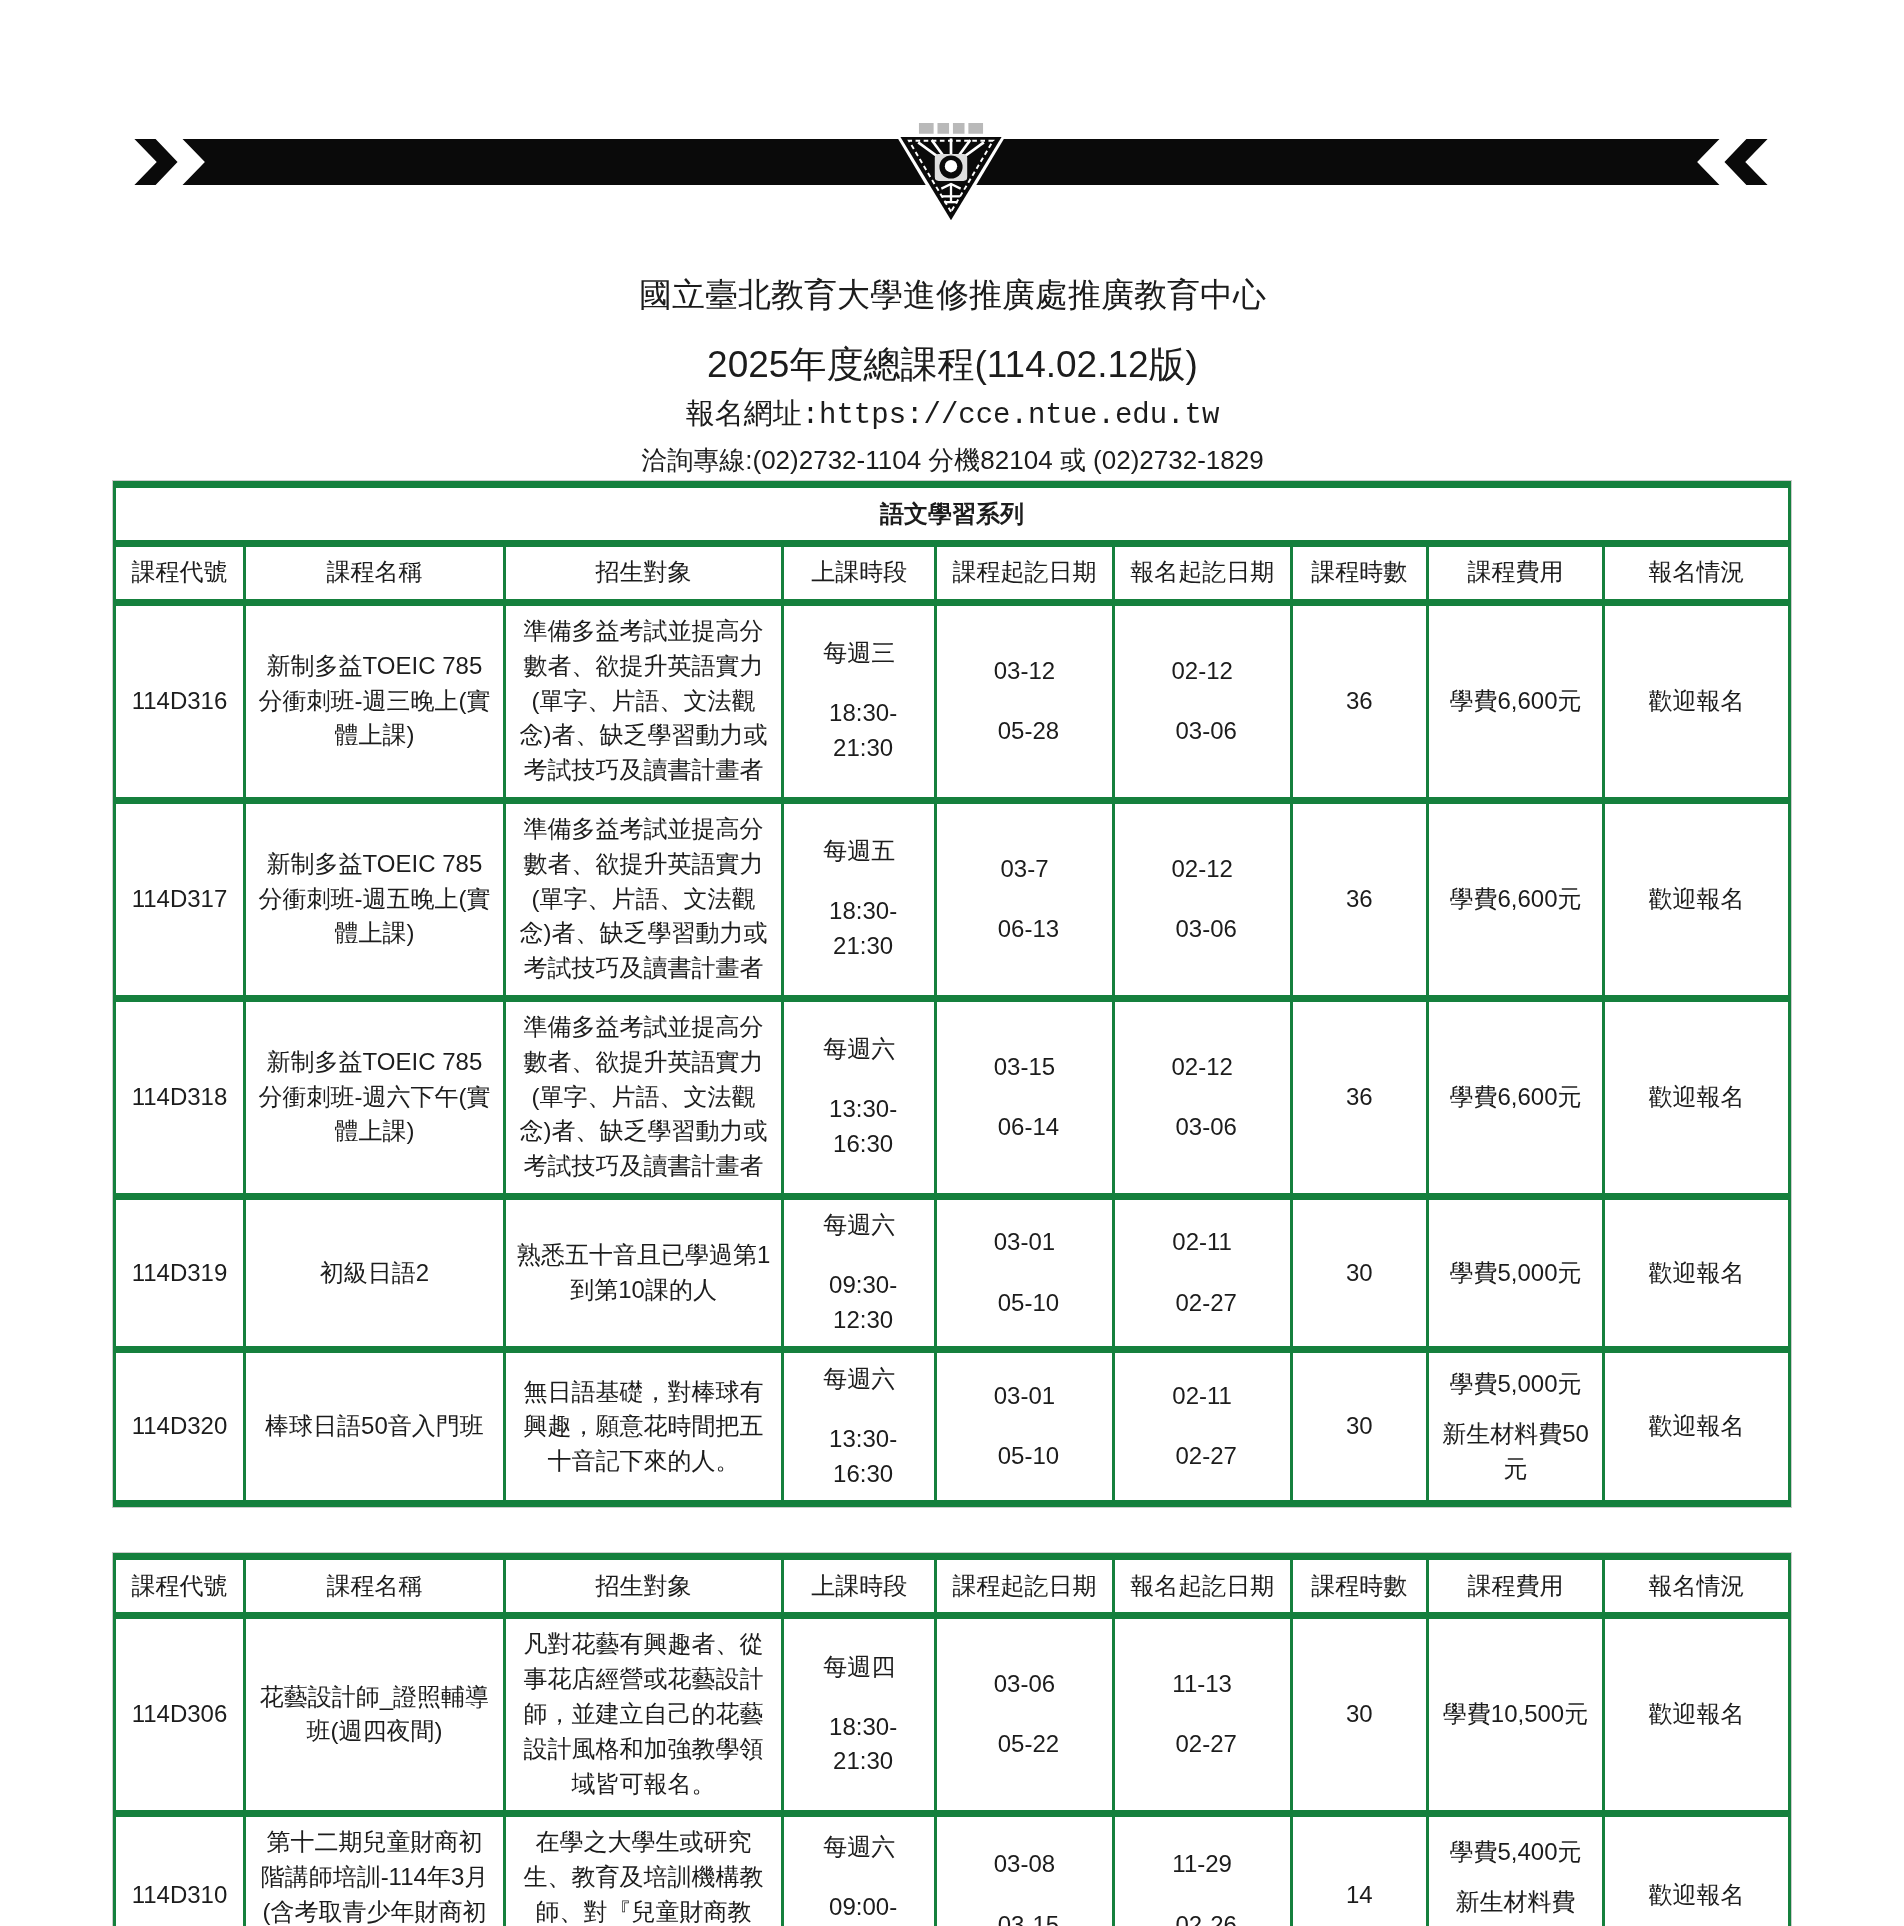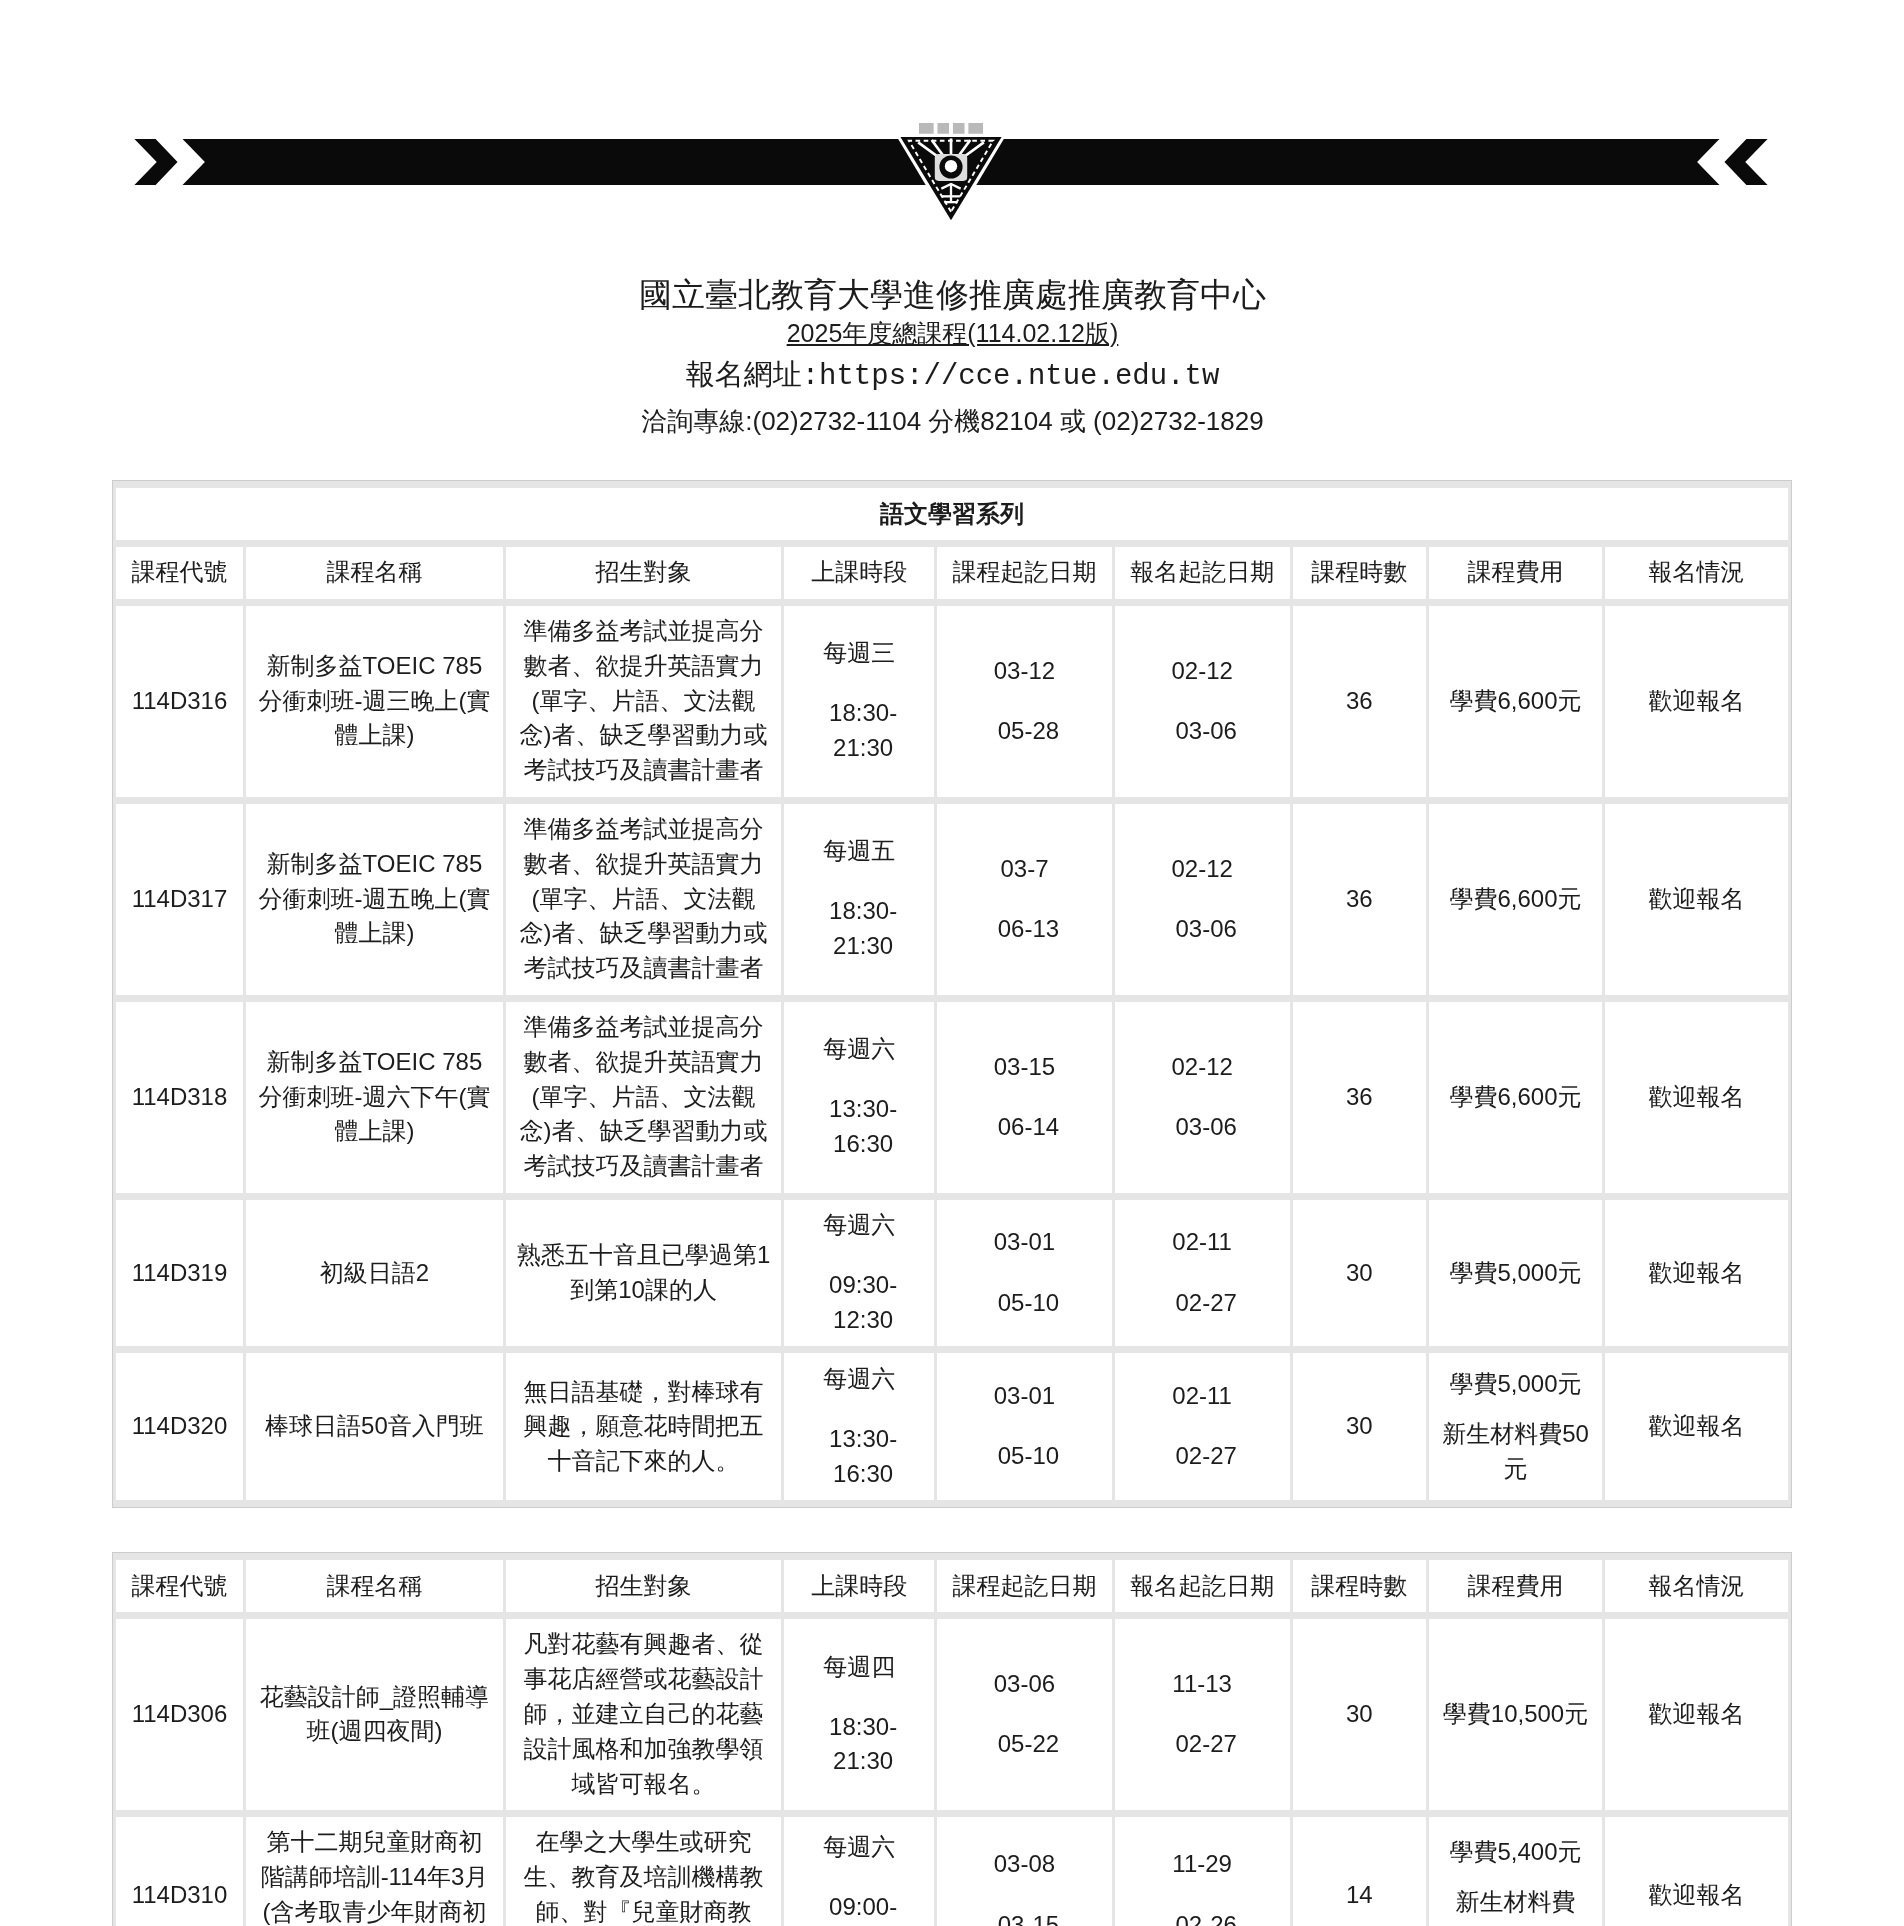--- a/index.html
+++ b/index.html
@@ -11,30 +11,30 @@
     font-family:"Liberation Sans","DejaVu Sans",sans-serif;
     color:#1c1c1c;
   }
   
   .banner{position:absolute;top:138px;left:119px;width:1664px;height:48px;}
   .banner svg.band{display:block;}
   .crest{position:absolute;left:50%;top:-14.6px;transform:translateX(-50%);}
   
   .header-block{position:absolute;top:274px;left:0;width:100%;text-align:center;}
   .org{font-size:33px;line-height:1.3;}
-  .doc-title{font-size:25px;line-height:1.3;margin-top:0;text-decoration:underline;}
+  .doc-title{font-size:37px;line-height:1.3;margin-top:24px;}
   .url{font-size:29px;line-height:1.3;margin-top:8.5px;font-family:Liberation Mono, monospace;}
   .phone{font-size:26px;line-height:1.3;margin-top:9.2px;}
   
   .tables{position:absolute;top:480px;left:112px;width:1680px;}
   table.course-table{
     width:100%;
     border-collapse:separate;
     border-spacing:3.1px 7.7px;
-    background:#e5e5e5;
+    background:#15803d;
     border:0.8px solid #cccccc;
     margin:0 0 44px 0;
     table-layout:fixed;
   }
   table.course-table td{
     background:#ffffff;
     text-align:center;
     vertical-align:middle;
     font-size:24px;
     line-height:1.45;

